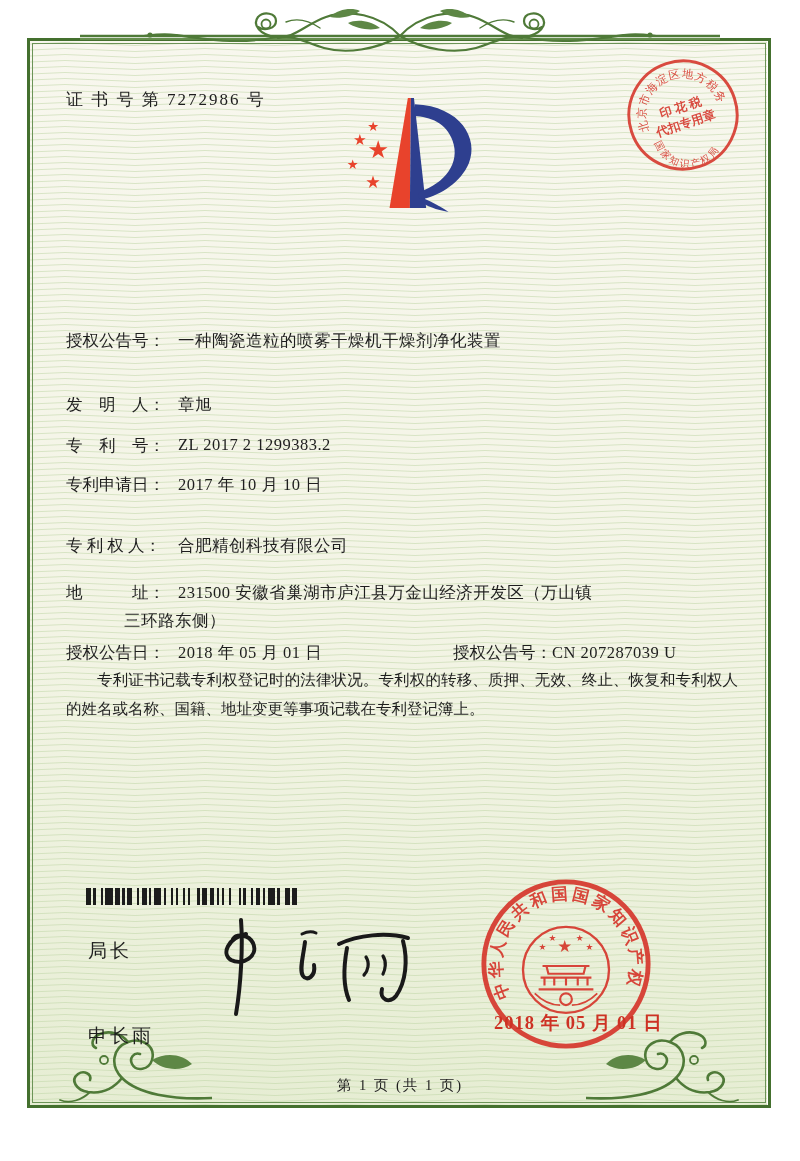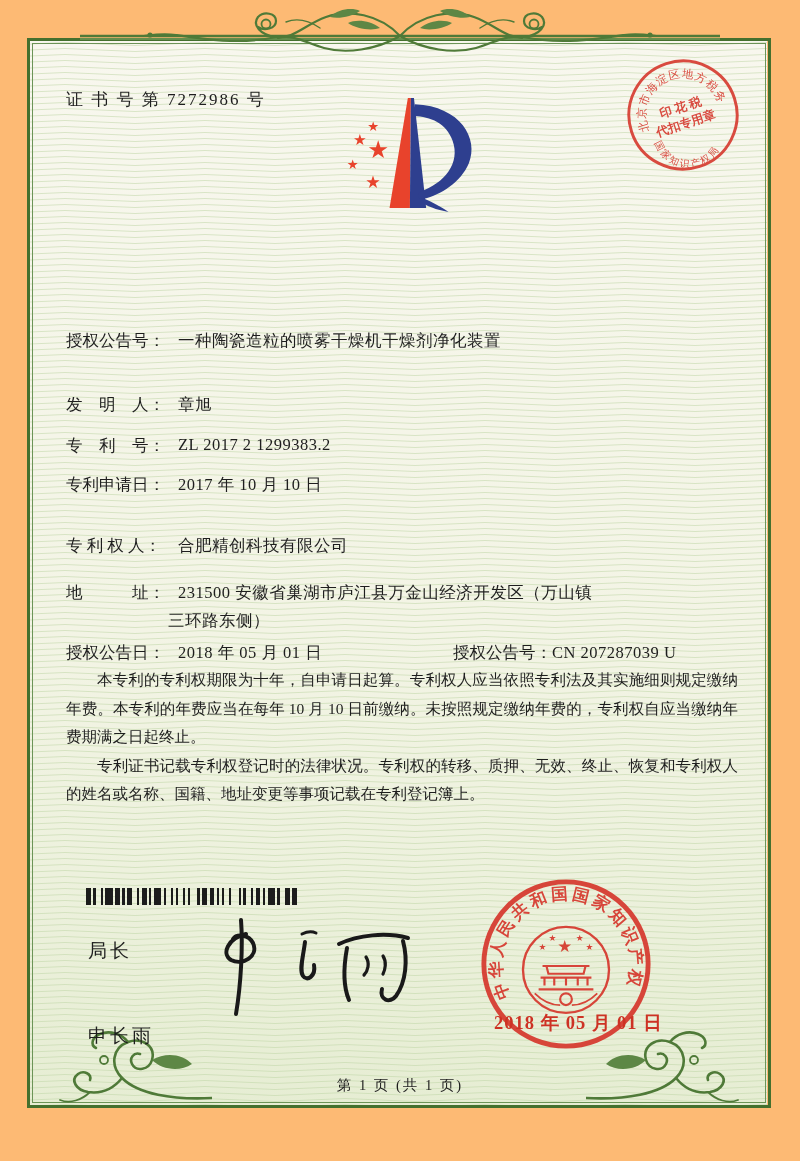--- a/index.html
+++ b/index.html
@@ -1,19 +1,19 @@
 <!DOCTYPE html>
 <html><head>
 <meta charset="utf-8">
 <style>
   html,body{margin:0;padding:0;}
   body{background:#e9e7e0;}
   .page{
     position:relative;width:800px;height:1161px;margin:0 auto;
-    background:#fdba74;overflow:hidden;
+    background:#ffffff;overflow:hidden;
     font-family:"Liberation Serif","DejaVu Serif",serif;
     color:#1e1e1e;
   }
   
   .frame{
     position:absolute;left:27px;top:38px;right:29px;bottom:53px;
     border:3px solid #44702e;pointer-events:none;z-index:2;
   }
   .frame::after{
     content:"";position:absolute;inset:2px;border:1px solid #6c9457;
@@ -28,21 +28,21 @@
   .cert-no{position:absolute;left:66px;top:88px;font-size:17px;letter-spacing:2px;}
   .logo{position:absolute;left:342px;top:94px;width:150px;height:120px;}
   .title{
     position:absolute;left:0;top:210px;width:100%;text-align:center;
     font-size:42px;font-weight:700;letter-spacing:13px;text-indent:13px;
   }
   .fields{position:absolute;left:66px;top:330px;right:60px;font-size:16.5px;}
   .frow{position:absolute;left:0;right:0;white-space:nowrap;}
   .flabel{display:inline-block;min-width:112px;vertical-align:top;}
   .fvalue{letter-spacing:0.5px;}
-  .addr2{display:block;margin-left:102px;margin-top:6px;}
+  .addr2{display:block;margin-left:58px;margin-top:6px;}
   .grantno{position:absolute;left:387px;top:0;}
   .paras{position:absolute;left:66px;top:666px;width:672px;
     font-size:15.5px;line-height:1.84;text-align:justify;}
   .paras p{margin:0;text-indent:2em;}
   .barcode{position:absolute;left:86px;top:888px;width:211px;height:17px;display:flex;}
   .sig-label{position:absolute;left:88px;font-size:19px;letter-spacing:3px;}
   .sig-title{top:938px;}
   .sig-name{top:983px;margin-top:40px;}
   .sig-svg{position:absolute;left:206px;top:912px;width:215px;height:108px;}
   .seal-svg{position:absolute;left:478px;top:876px;width:176px;height:176px;opacity:.93;}
@@ -178,21 +178,20 @@
         <span>
           <span class="flabel">授权公告日：</span><span class="fvalue">2018 年 05 月 01 日</span>
         </span>
         <span class="grantno">
           <span>授权公告号：</span><span class="fvalue">CN 207287039 U</span>
         </span>
       </div>
     </div>
 
     <div class="paras">
-      <p>本专利的专利权期限为十年，自申请日起算。专利权人应当依照专利法及其实施细则规定缴纳年费。本专利的年费应当在每年 10 月 10 日前缴纳。未按照规定缴纳年费的，专利权自应当缴纳年费期满之日起终止。</p>
       <p>专利证书记载专利权登记时的法律状况。专利权的转移、质押、无效、终止、恢复和专利权人的姓名或名称、国籍、地址变更等事项记载在专利登记簿上。</p>
     </div>
 
     <div class="barcode">
         <div style="flex: 2 0 0px; height: 100%; background: rgb(28, 28, 28);"></div>
         <div style="flex: 1 0 0px; height: 100%; background: transparent;"></div>
         <div style="flex: 1 0 0px; height: 100%; background: rgb(28, 28, 28);"></div>
         <div style="flex: 2 0 0px; height: 100%; background: transparent;"></div>
         <div style="flex: 1 0 0px; height: 100%; background: rgb(28, 28, 28);"></div>
         <div style="flex: 1 0 0px; height: 100%; background: transparent;"></div>

